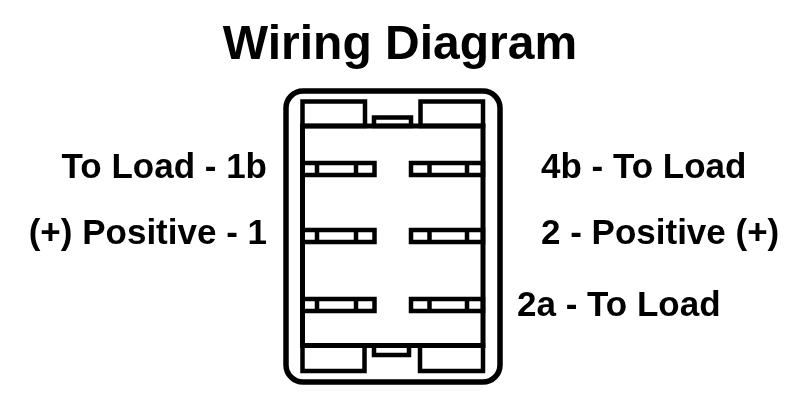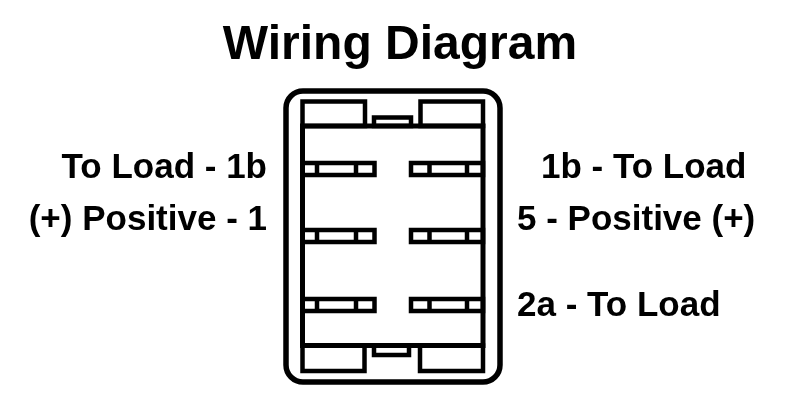--- a/index.html
+++ b/index.html
@@ -22,39 +22,39 @@
     text-align:center;font-size:48px;line-height:52px;font-weight:700;
     white-space:nowrap;
   }
   .lbl{
     position:absolute;font-size:35px;line-height:36px;font-weight:700;
     white-space:nowrap;
   }
   .lbl.left{right:533px;text-align:right;}
   .lbl.right{left:517px;text-align:left;}
   .r0{top:148px;margin-left:24px;}
-  .r1{top:200px;}
+  .r1{top:214px;margin-left:24px;}
   .r2{top:286px;}
   svg.switch{
     position:absolute;left:0;top:0;width:800px;height:412px;
     color:var(--line);
   }
 </style>
 </head>
 <body>
 
 <div class="canvas">
 
   <div class="title">Wiring Diagram</div>
 
   <div class="lbl left r0">To Load - 1b</div>
   <div class="lbl left r1">(+) Positive - 1</div>
 
-  <div class="lbl right r0">1b - To Load</div>
-  <div class="lbl right r1">5 - Positive (+)</div>
+  <div class="lbl right r0">4b - To Load</div>
+  <div class="lbl right r1">2 - Positive (+)</div>
   <div class="lbl right r2">2a - To Load</div>
 
   <svg class="switch" viewBox="0 0 800 412">
     <g stroke="currentColor" fill="none">
 
       <rect x="286" y="91" width="214" height="291" rx="17" stroke-width="5.5"></rect>
 
       <rect x="302.5" y="126" width="180.5" height="219.5" stroke-width="5"></rect>
 
       <g stroke-width="4.5">

